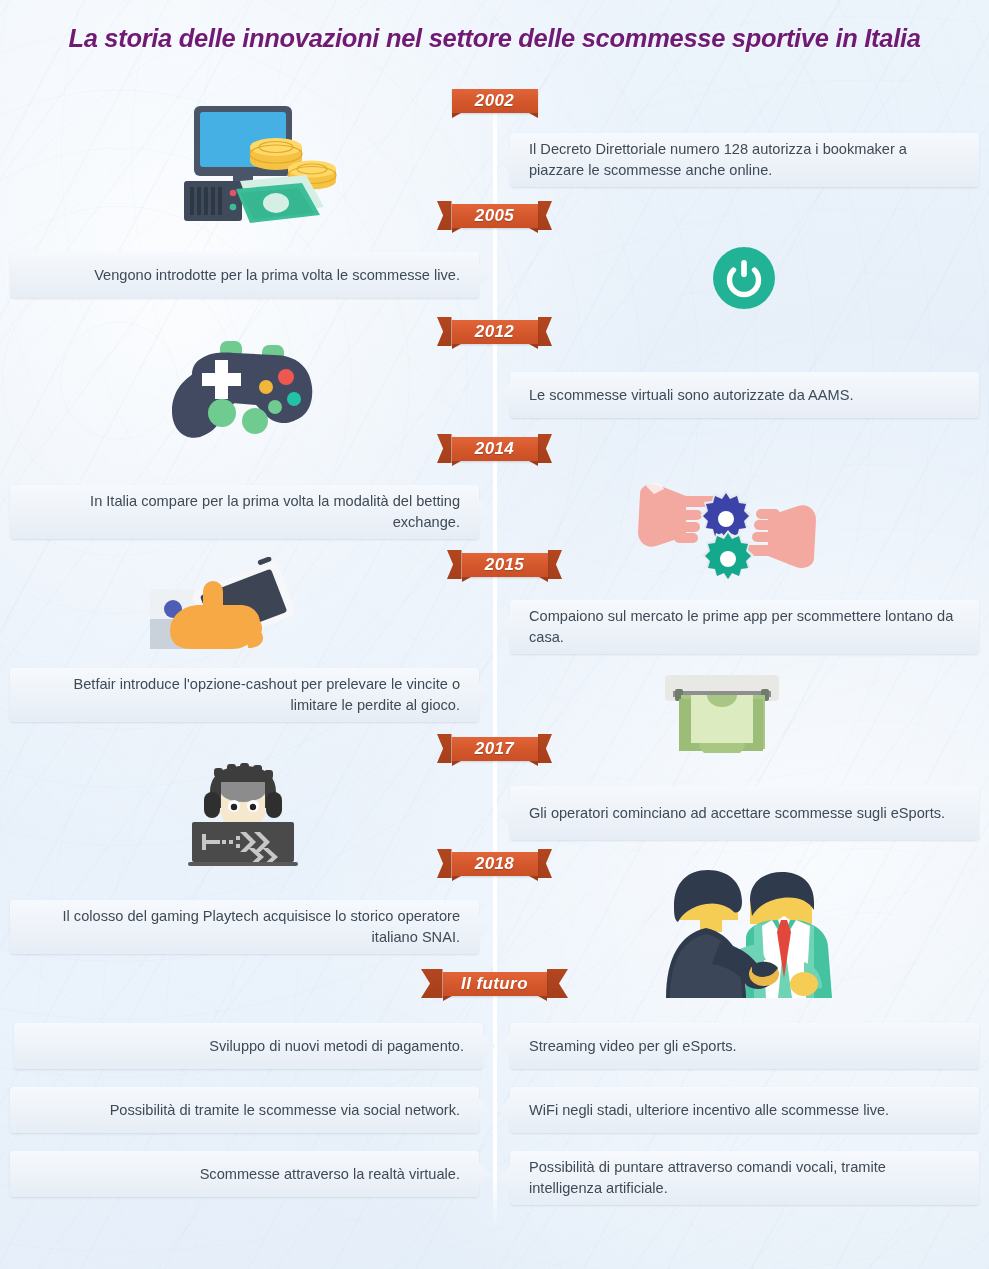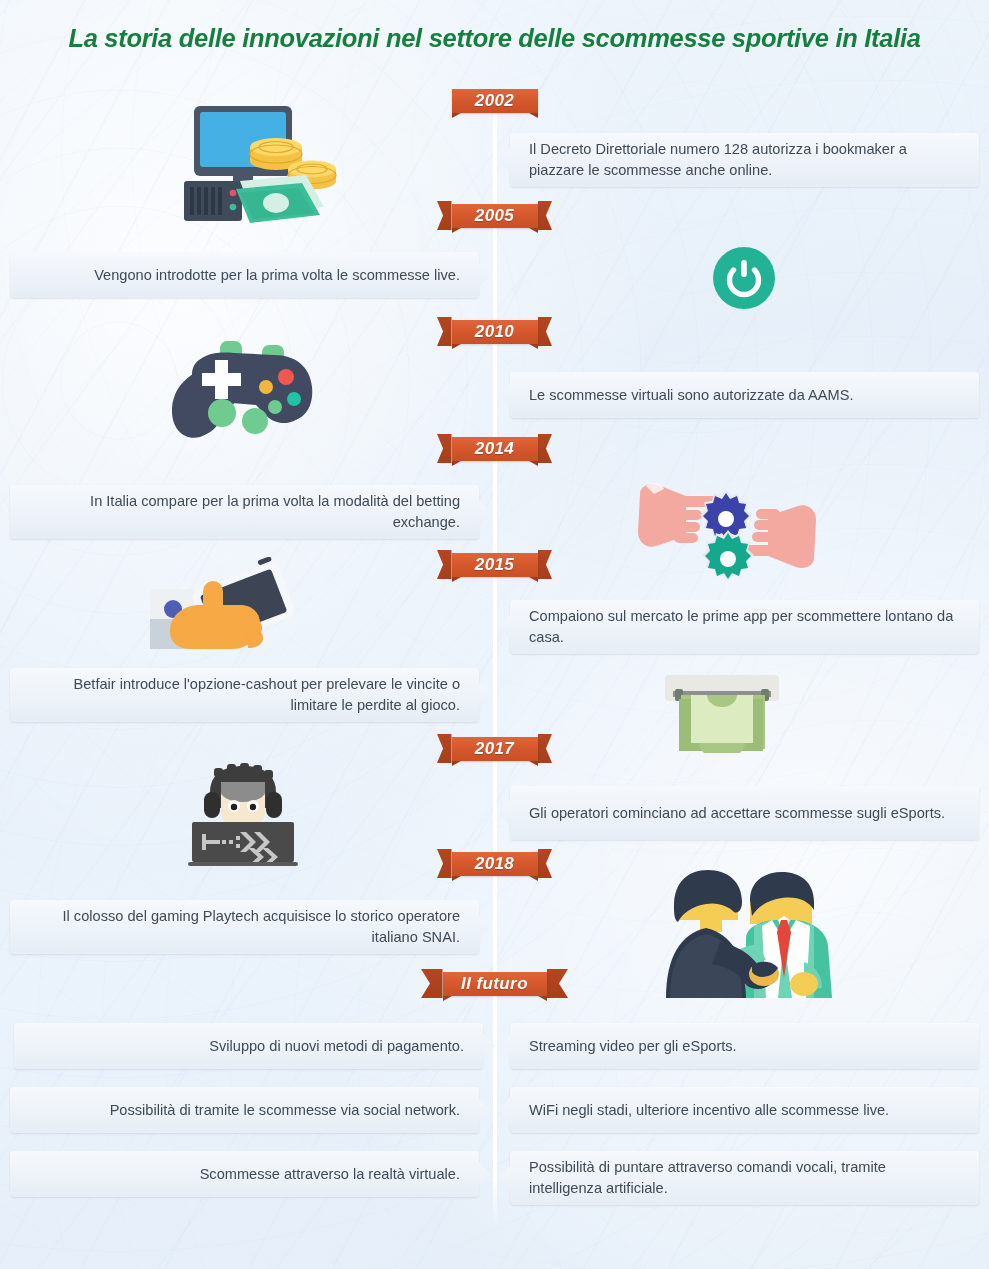--- a/index.html
+++ b/index.html
@@ -37,21 +37,21 @@
 
   
   #title {
     position: absolute;
     top: 24px; left: 0; right: 0;
     text-align: center;
     font-size: 25.5px;
     font-weight: bold;
     font-style: italic;
     letter-spacing: -0.3px;
-    color: #15803d;
+    color: #701a75;
     text-shadow: 0 1px 0 rgba(255,255,255,.9);
     font-stretch: condensed;
   }
 
   
   #divider {
     position: absolute;
     left: 493px;
     top: 86px;
     width: 4px;
@@ -172,31 +172,31 @@
 </div>
 
 <div class="ribbon" style="left:437px; top:201px; width:115px;">
   <span class="tail left"></span>
   <span class="band">2005</span>
   <span class="tail right"></span>
 </div>
 
 <div class="ribbon" style="left:437px; top:317px; width:115px;">
   <span class="tail left"></span>
-  <span class="band">2010</span>
+  <span class="band">2012</span>
   <span class="tail right"></span>
 </div>
 
 <div class="ribbon" style="left:437px; top:434px; width:115px;">
   <span class="tail left"></span>
   <span class="band">2014</span>
   <span class="tail right"></span>
 </div>
 
-<div class="ribbon" style="left:437px; top:550px; width:115px;">
+<div class="ribbon" style="left:447px; top:550px; width:115px;">
   <span class="tail left"></span>
   <span class="band">2015</span>
   <span class="tail right"></span>
 </div>
 
 <div class="ribbon" style="left:437px; top:734px; width:115px;justify-content:space-between;">
   <span class="tail left"></span>
   <span class="band">2017</span>
   <span class="tail right"></span>
 </div>

